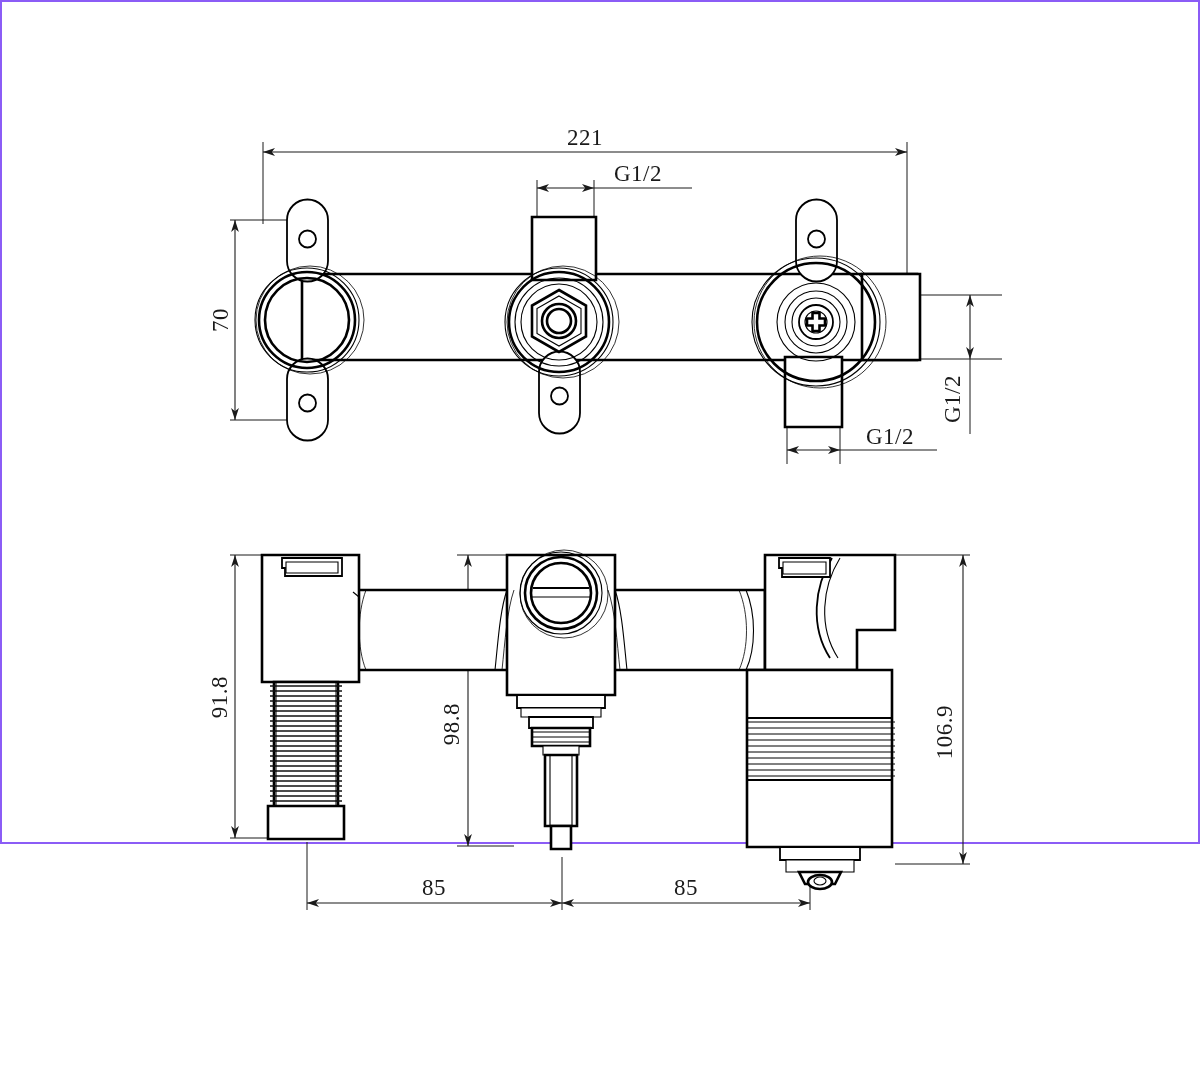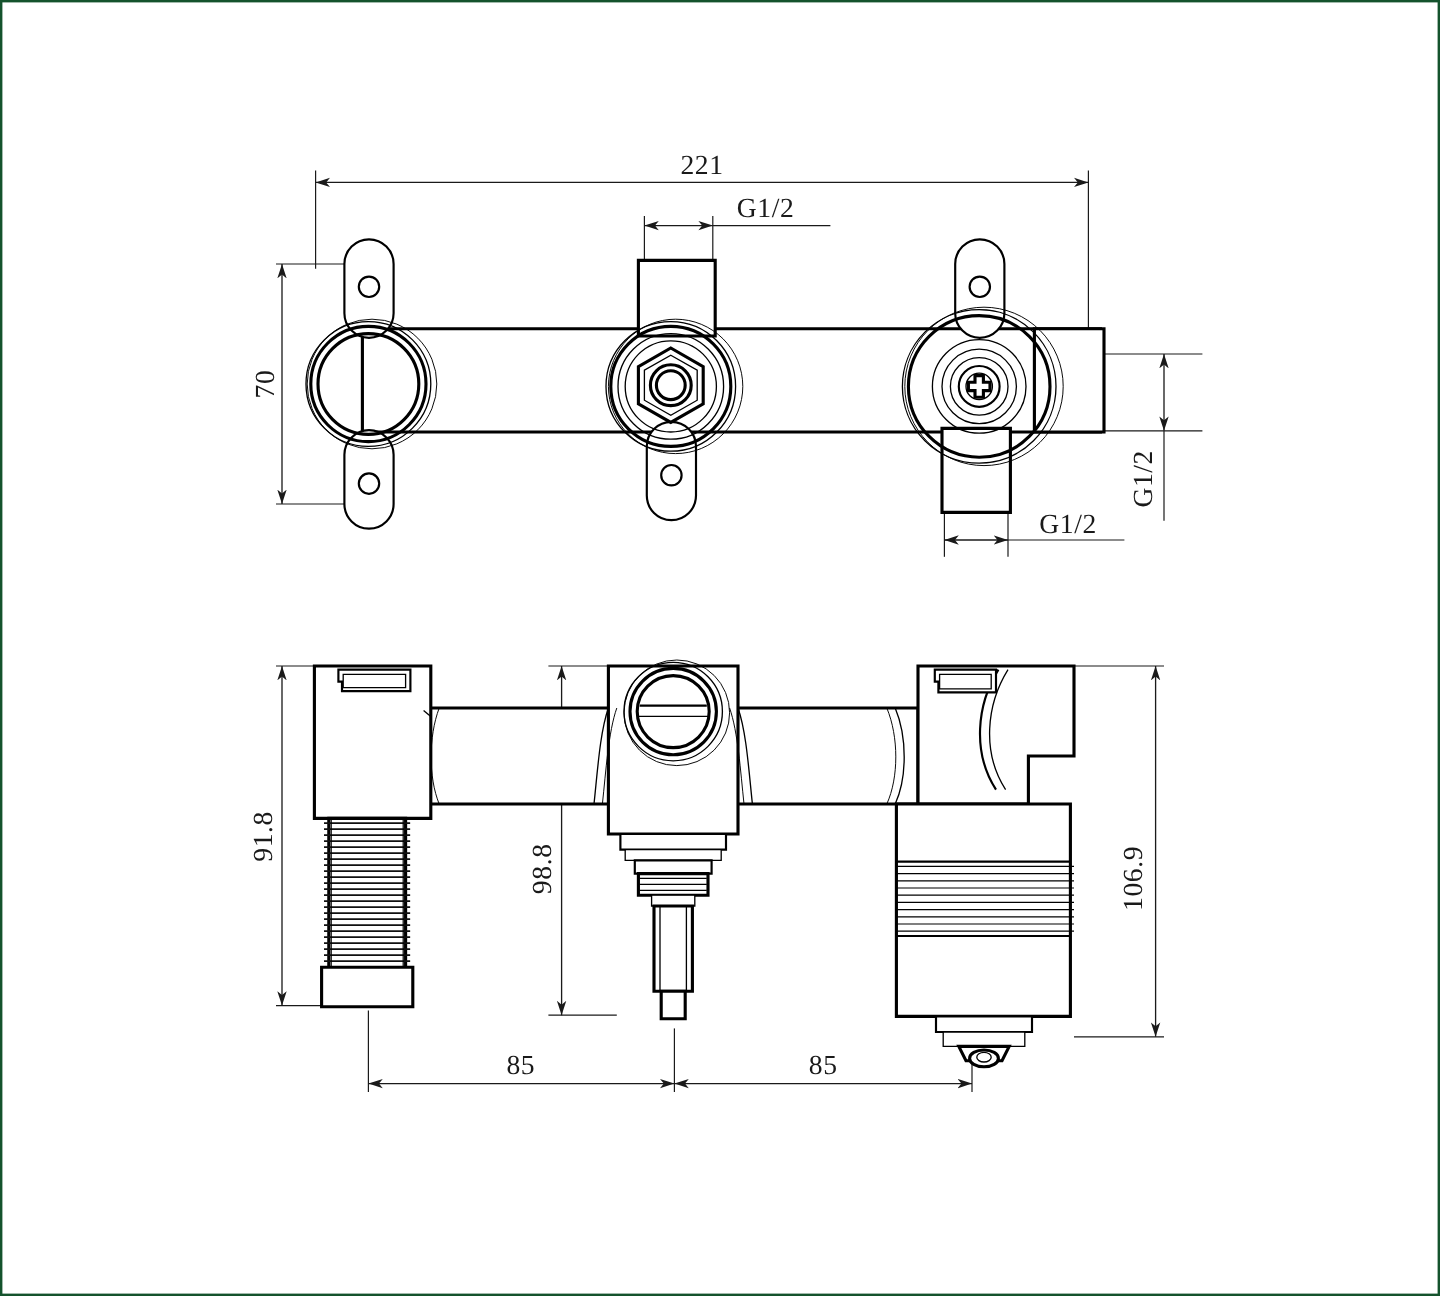--- a/index.html
+++ b/index.html
@@ -9,24 +9,24 @@
   }
   body {
     width: 1200px;
     height: 1080px;
     font-family: "Liberation Serif", serif;
     overflow: hidden;
   }
   #sheet {
     position: relative;
     width: 1200px;
-    height: 1080px;
+    height: 844px;
     background: #ffffff;
     box-sizing: border-box;
-    border: 2px solid #14532d;
+    border: 2px solid #8b5cf6;
   }
   #dwg {
     position: absolute;
     left: 0;
     top: 0;
     width: 1200px;
     height: 1080px;
     display: block;
   }
   .dim-text {

